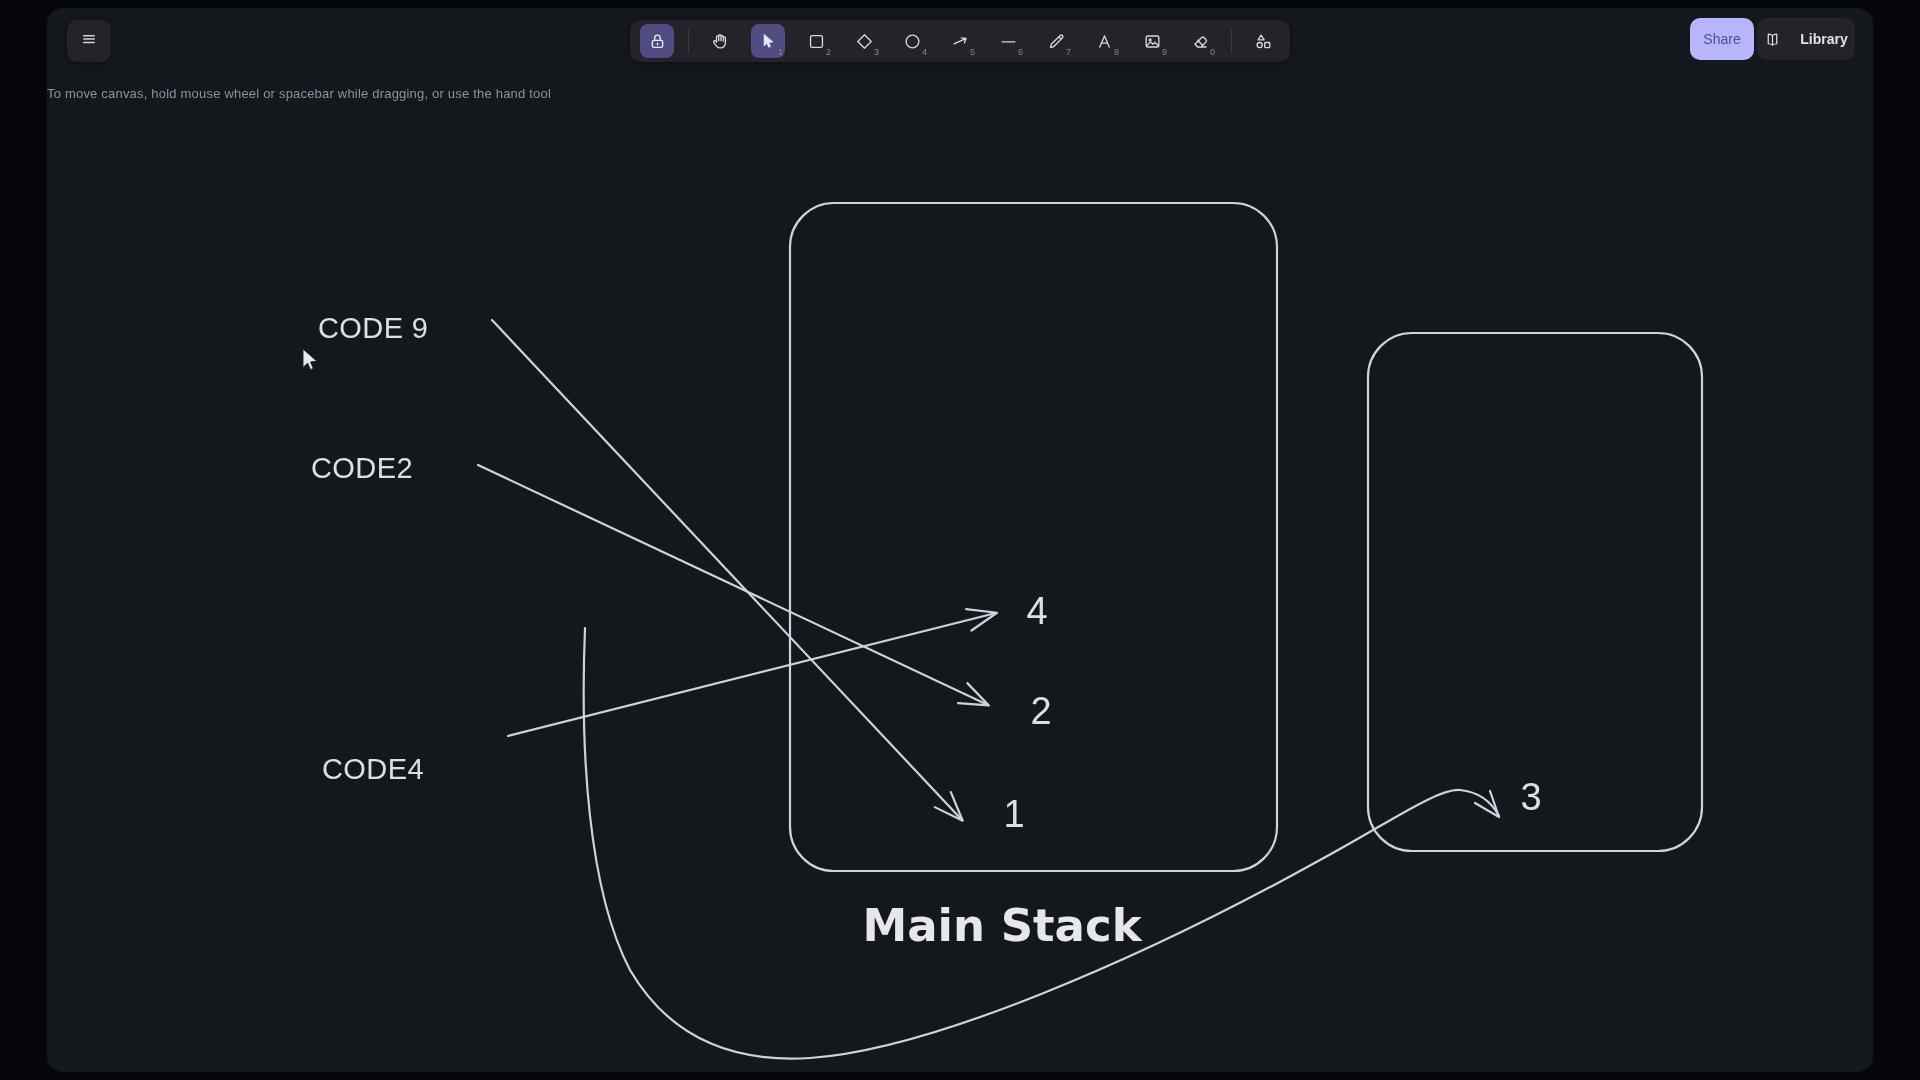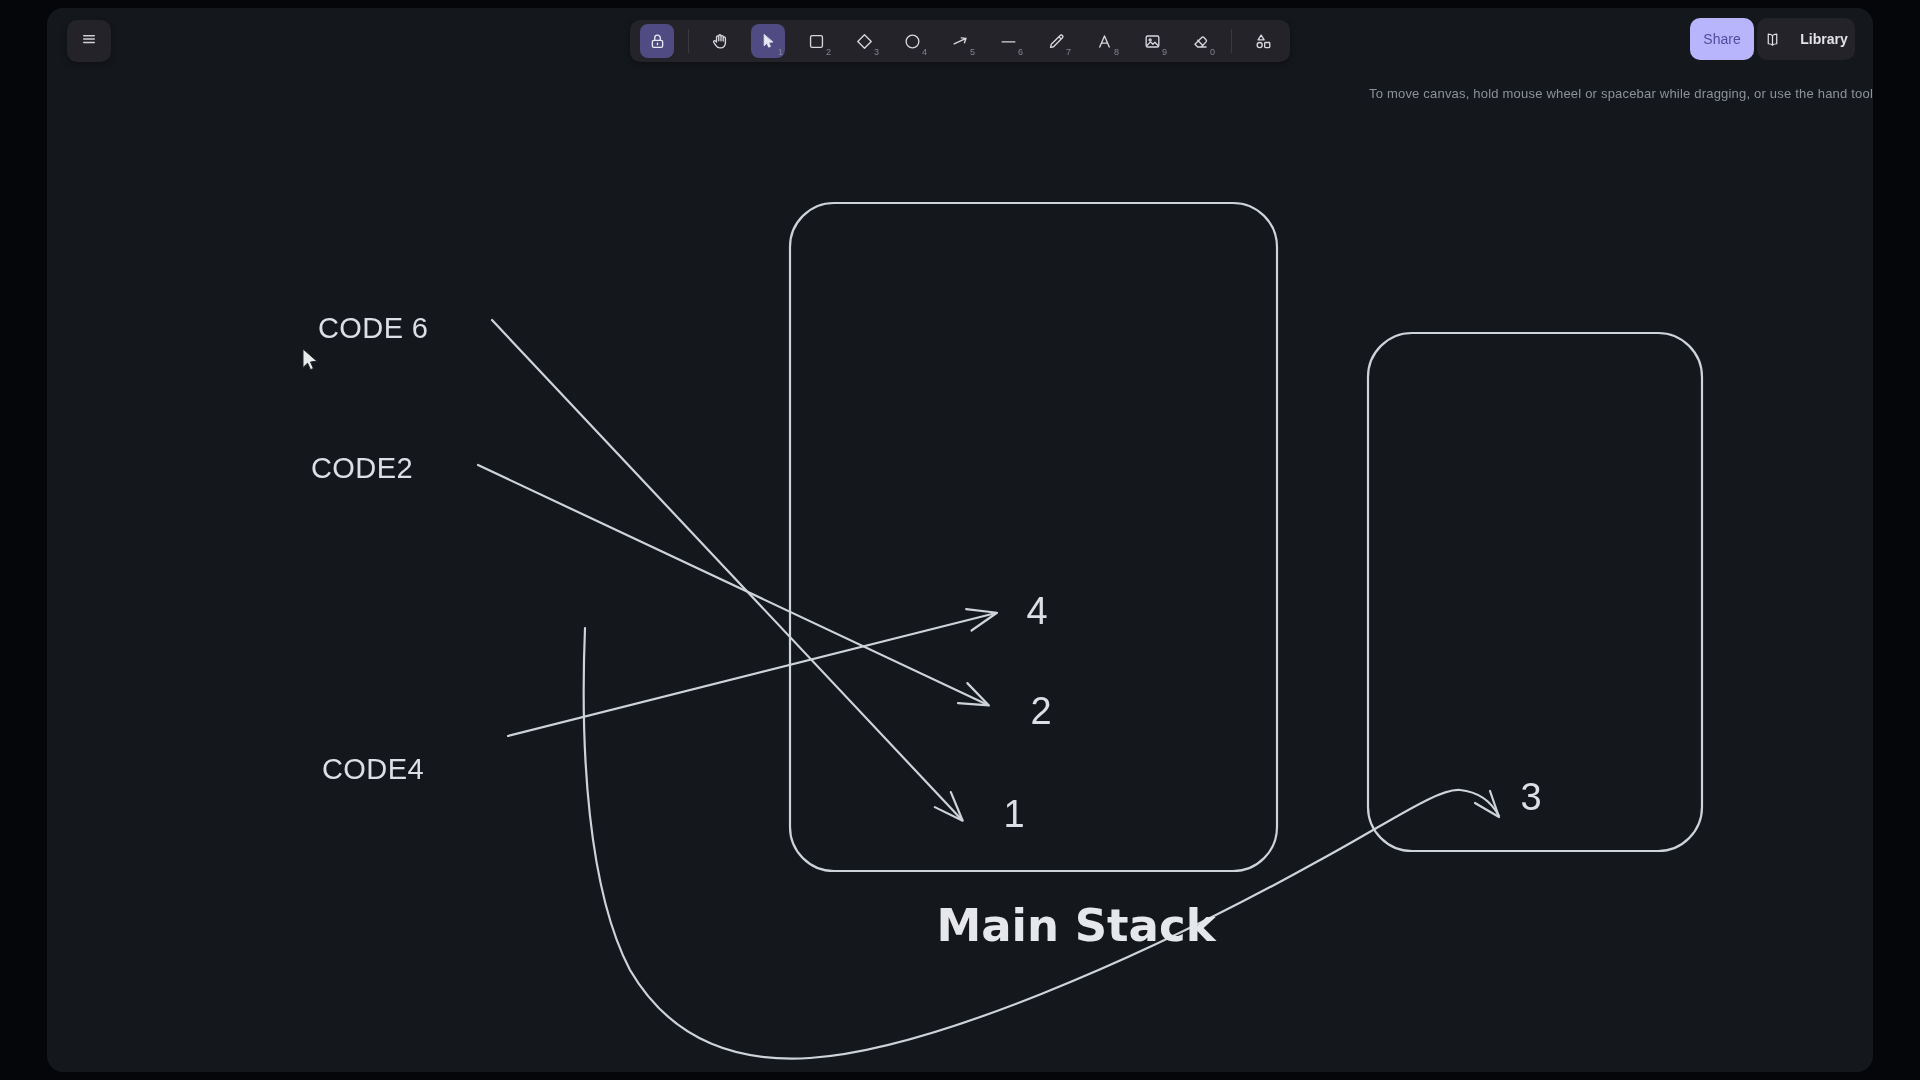--- a/index.html
+++ b/index.html
@@ -10,21 +10,21 @@
 
   
   .island{position:absolute;background:#232329;border-radius:10px;box-shadow:0 2px 6px rgba(0,0,0,.35);}
   .menu-btn{left:67px;top:20px;width:44px;height:42px;display:flex;align-items:center;justify-content:center;cursor:pointer;}
   .toolbar{left:630px;top:20px;width:660px;height:42px;display:flex;align-items:center;justify-content:space-between;padding:0 10px;box-sizing:border-box;}
   .tool{position:relative;width:34px;height:34px;border-radius:8px;display:flex;align-items:center;justify-content:center;color:#d6d8de;cursor:pointer;}
   .tool.active{background:#504c83;color:#e9e9f4;}
   .tool .sc{position:absolute;right:2px;bottom:1px;font-size:9px;color:#84868e;}
   .tool svg{width:19px;height:19px;stroke:currentColor;fill:none;stroke-width:1.7;stroke-linecap:round;stroke-linejoin:round;}
   .tb-divider{width:1px;height:24px;background:#3a3a41;}
-  .hint{position:absolute;left:47px;top:86px;width:1826px;text-align:right;font-size:13px;color:#8d929b;letter-spacing:.2px;}
+  .hint{position:absolute;left:47px;top:86px;width:1826px;text-align:left;font-size:13px;color:#8d929b;letter-spacing:.2px;}
   .share-btn{position:absolute;left:1678px;top:18px;width:64px;height:42px;background:#b9b5fc;border-radius:10px;
     display:flex;align-items:center;justify-content:center;font-size:14px;color:#514d9e;cursor:pointer;margin-left:12px;}
   .library-btn{position:absolute;left:1757px;top:18px;width:98px;height:42px;background:#232329;border-radius:10px;
     display:flex;align-items:center;justify-content:center;gap:19px;font-size:14px;font-weight:bold;color:#e2e3e7;cursor:pointer;}
   .library-btn svg{width:17px;height:17px;stroke:#e2e3e7;fill:none;stroke-width:1.7;stroke-linecap:round;stroke-linejoin:round;}
   .menu-btn svg{width:18px;height:18px;stroke:#d0d1d6;fill:none;stroke-width:2;stroke-linecap:round;}
 
   
   .draw-svg{position:absolute;left:0;top:0;width:1920px;height:1080px;}
   .canvas-text{position:absolute;color:#dce0e6;font-size:29px;letter-spacing:.4px;white-space:nowrap;}
@@ -106,30 +106,30 @@
       <rect x="790" y="203" width="487" height="668" rx="44"></rect>
       <rect x="1368" y="333" width="334" height="518" rx="44"></rect>
       <line x1="492" y1="320" x2="962" y2="820" marker-end="url(#mArrow)"></line>
       <line x1="478" y1="465" x2="988" y2="705" marker-end="url(#mArrow)"></line>
       <line x1="508" y1="736" x2="996" y2="613" marker-end="url(#mArrow)"></line>
       <path d="M585 628 C580 750 588 890 630 970 C668 1035 730 1063 810 1058 C930 1050 1140 960 1320 860 C1390 822 1438 788 1460 790 C1480 792 1492 803 1499 816"></path>
       <path d="M1475 803 1499 817 1490 791"></path>
     </g>
   </svg>
 
-  <div class="canvas-text" style="left:318px;top:312px">CODE 6</div>
+  <div class="canvas-text" style="left:318px;top:312px">CODE 9</div>
   <div class="canvas-text" style="left:311px;top:452px">CODE2</div>
   <div class="canvas-text" style="left:322px;top:753px">CODE4</div>
 
   <div class="stack-num" style="left:1017px;top:590px">4</div>
   <div class="stack-num" style="left:1021px;top:690px">2</div>
   <div class="stack-num" style="left:994px;top:793px">1</div>
   <div class="stack-num" style="left:1511px;top:776px">3</div>
 
-  <div class="stack-title" style="left:876px;top:899px;width:400px">Main Stack</div>
+  <div class="stack-title" style="left:802px;top:899px;width:400px">Main Stack</div>
 
   <div class="island menu-btn">
     <span><svg>
           <use href="#i-menu-icon"></use>
         </svg></span>
   </div>
 
   <div class="island toolbar">
       <div class="tool active">
         <svg>

